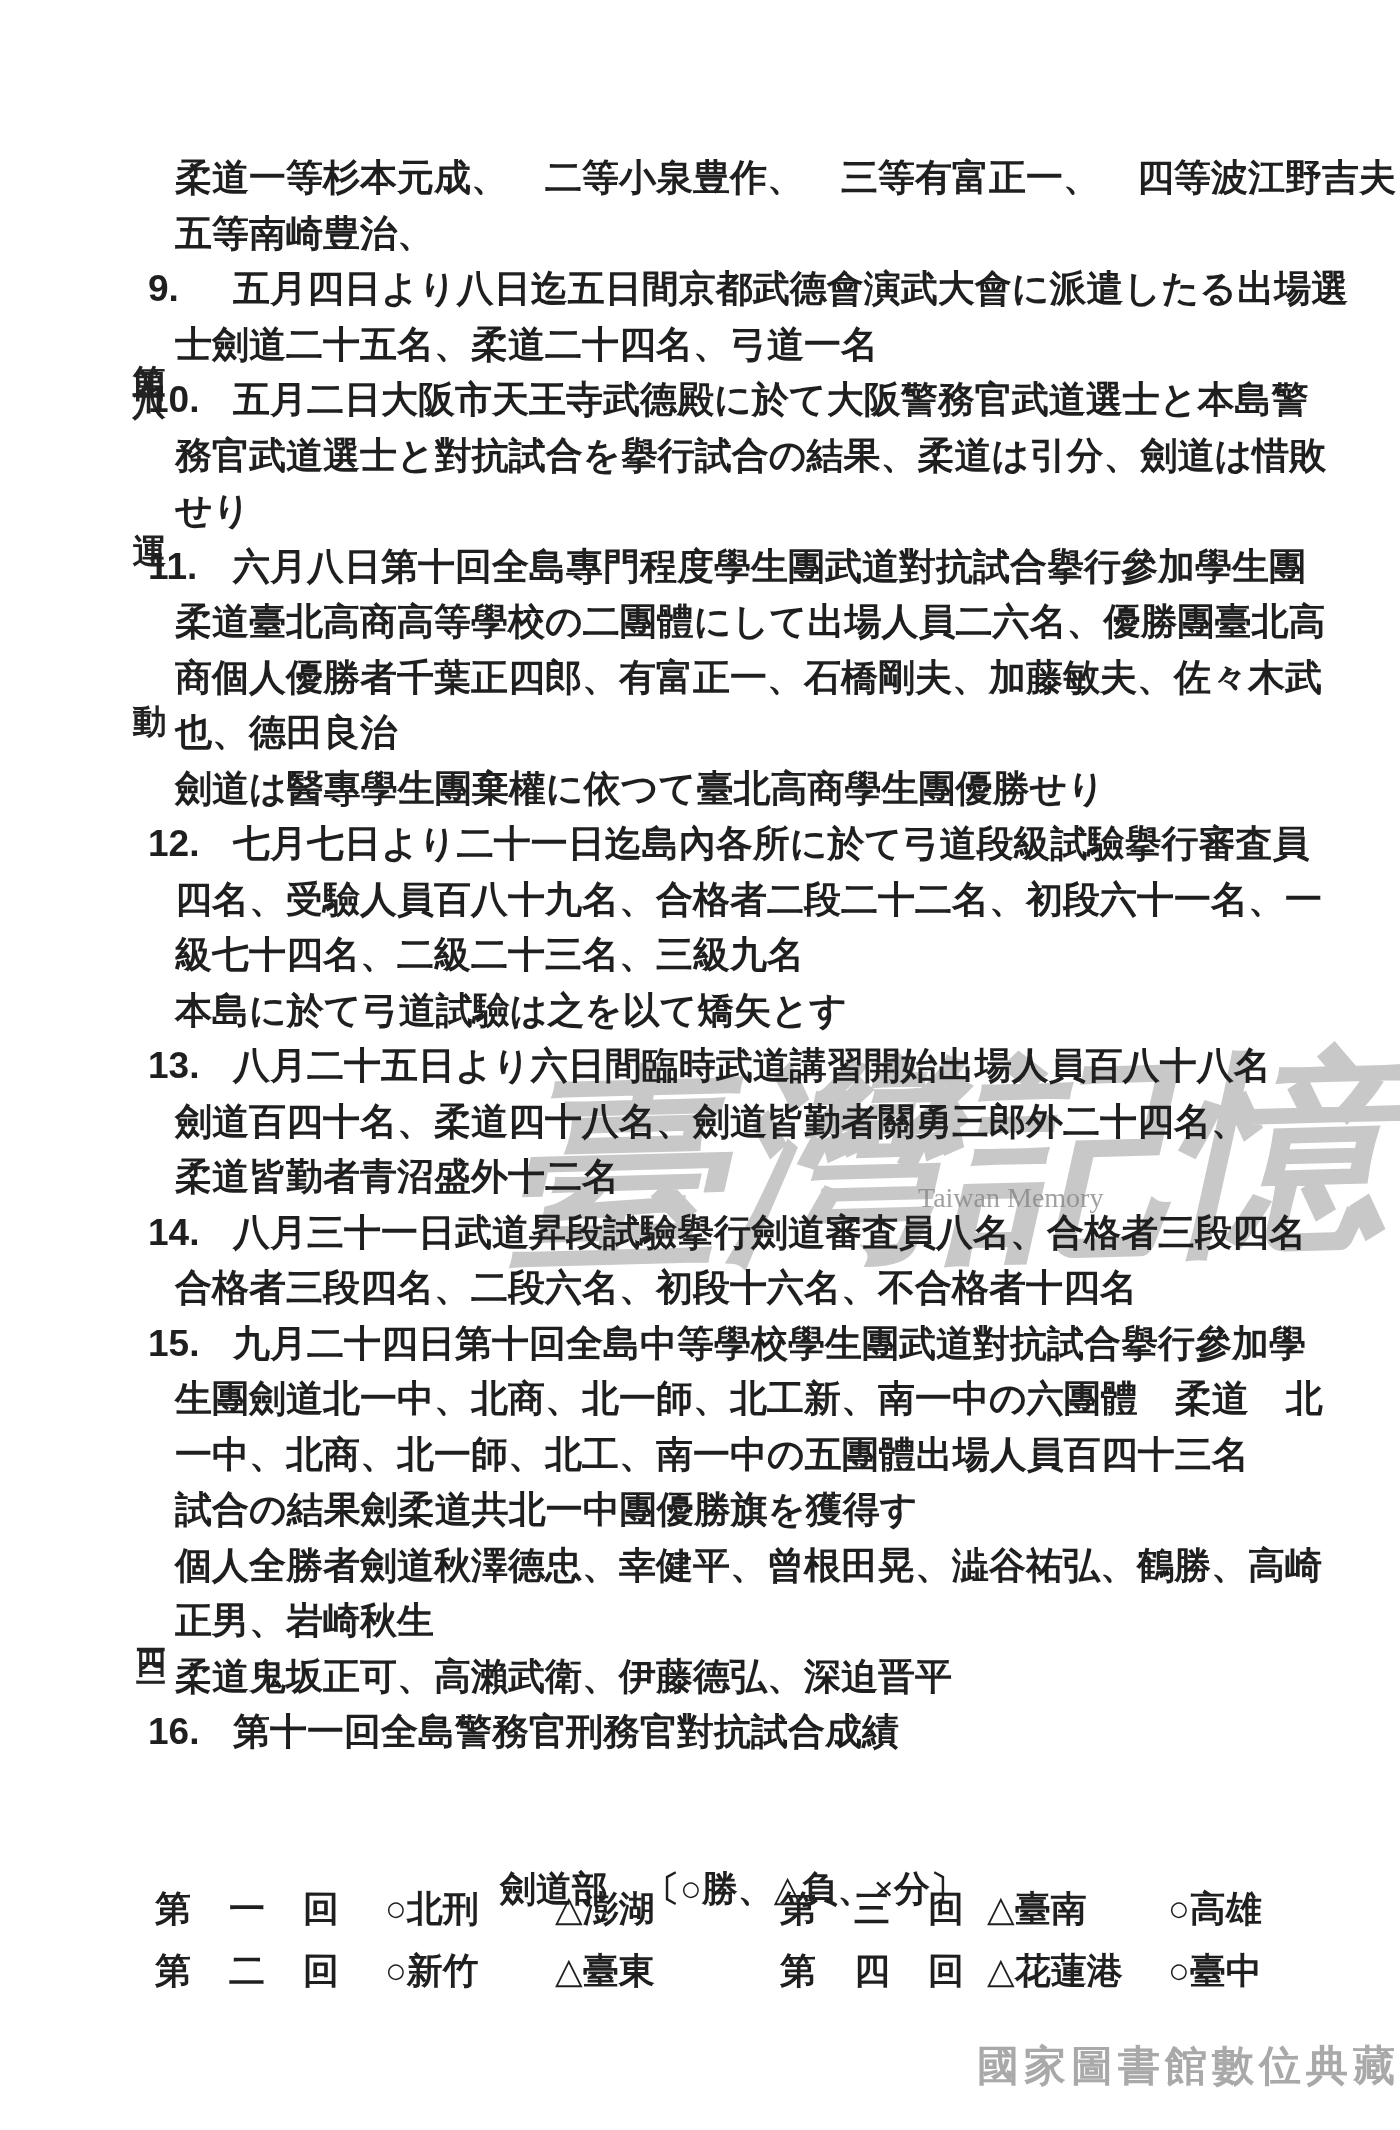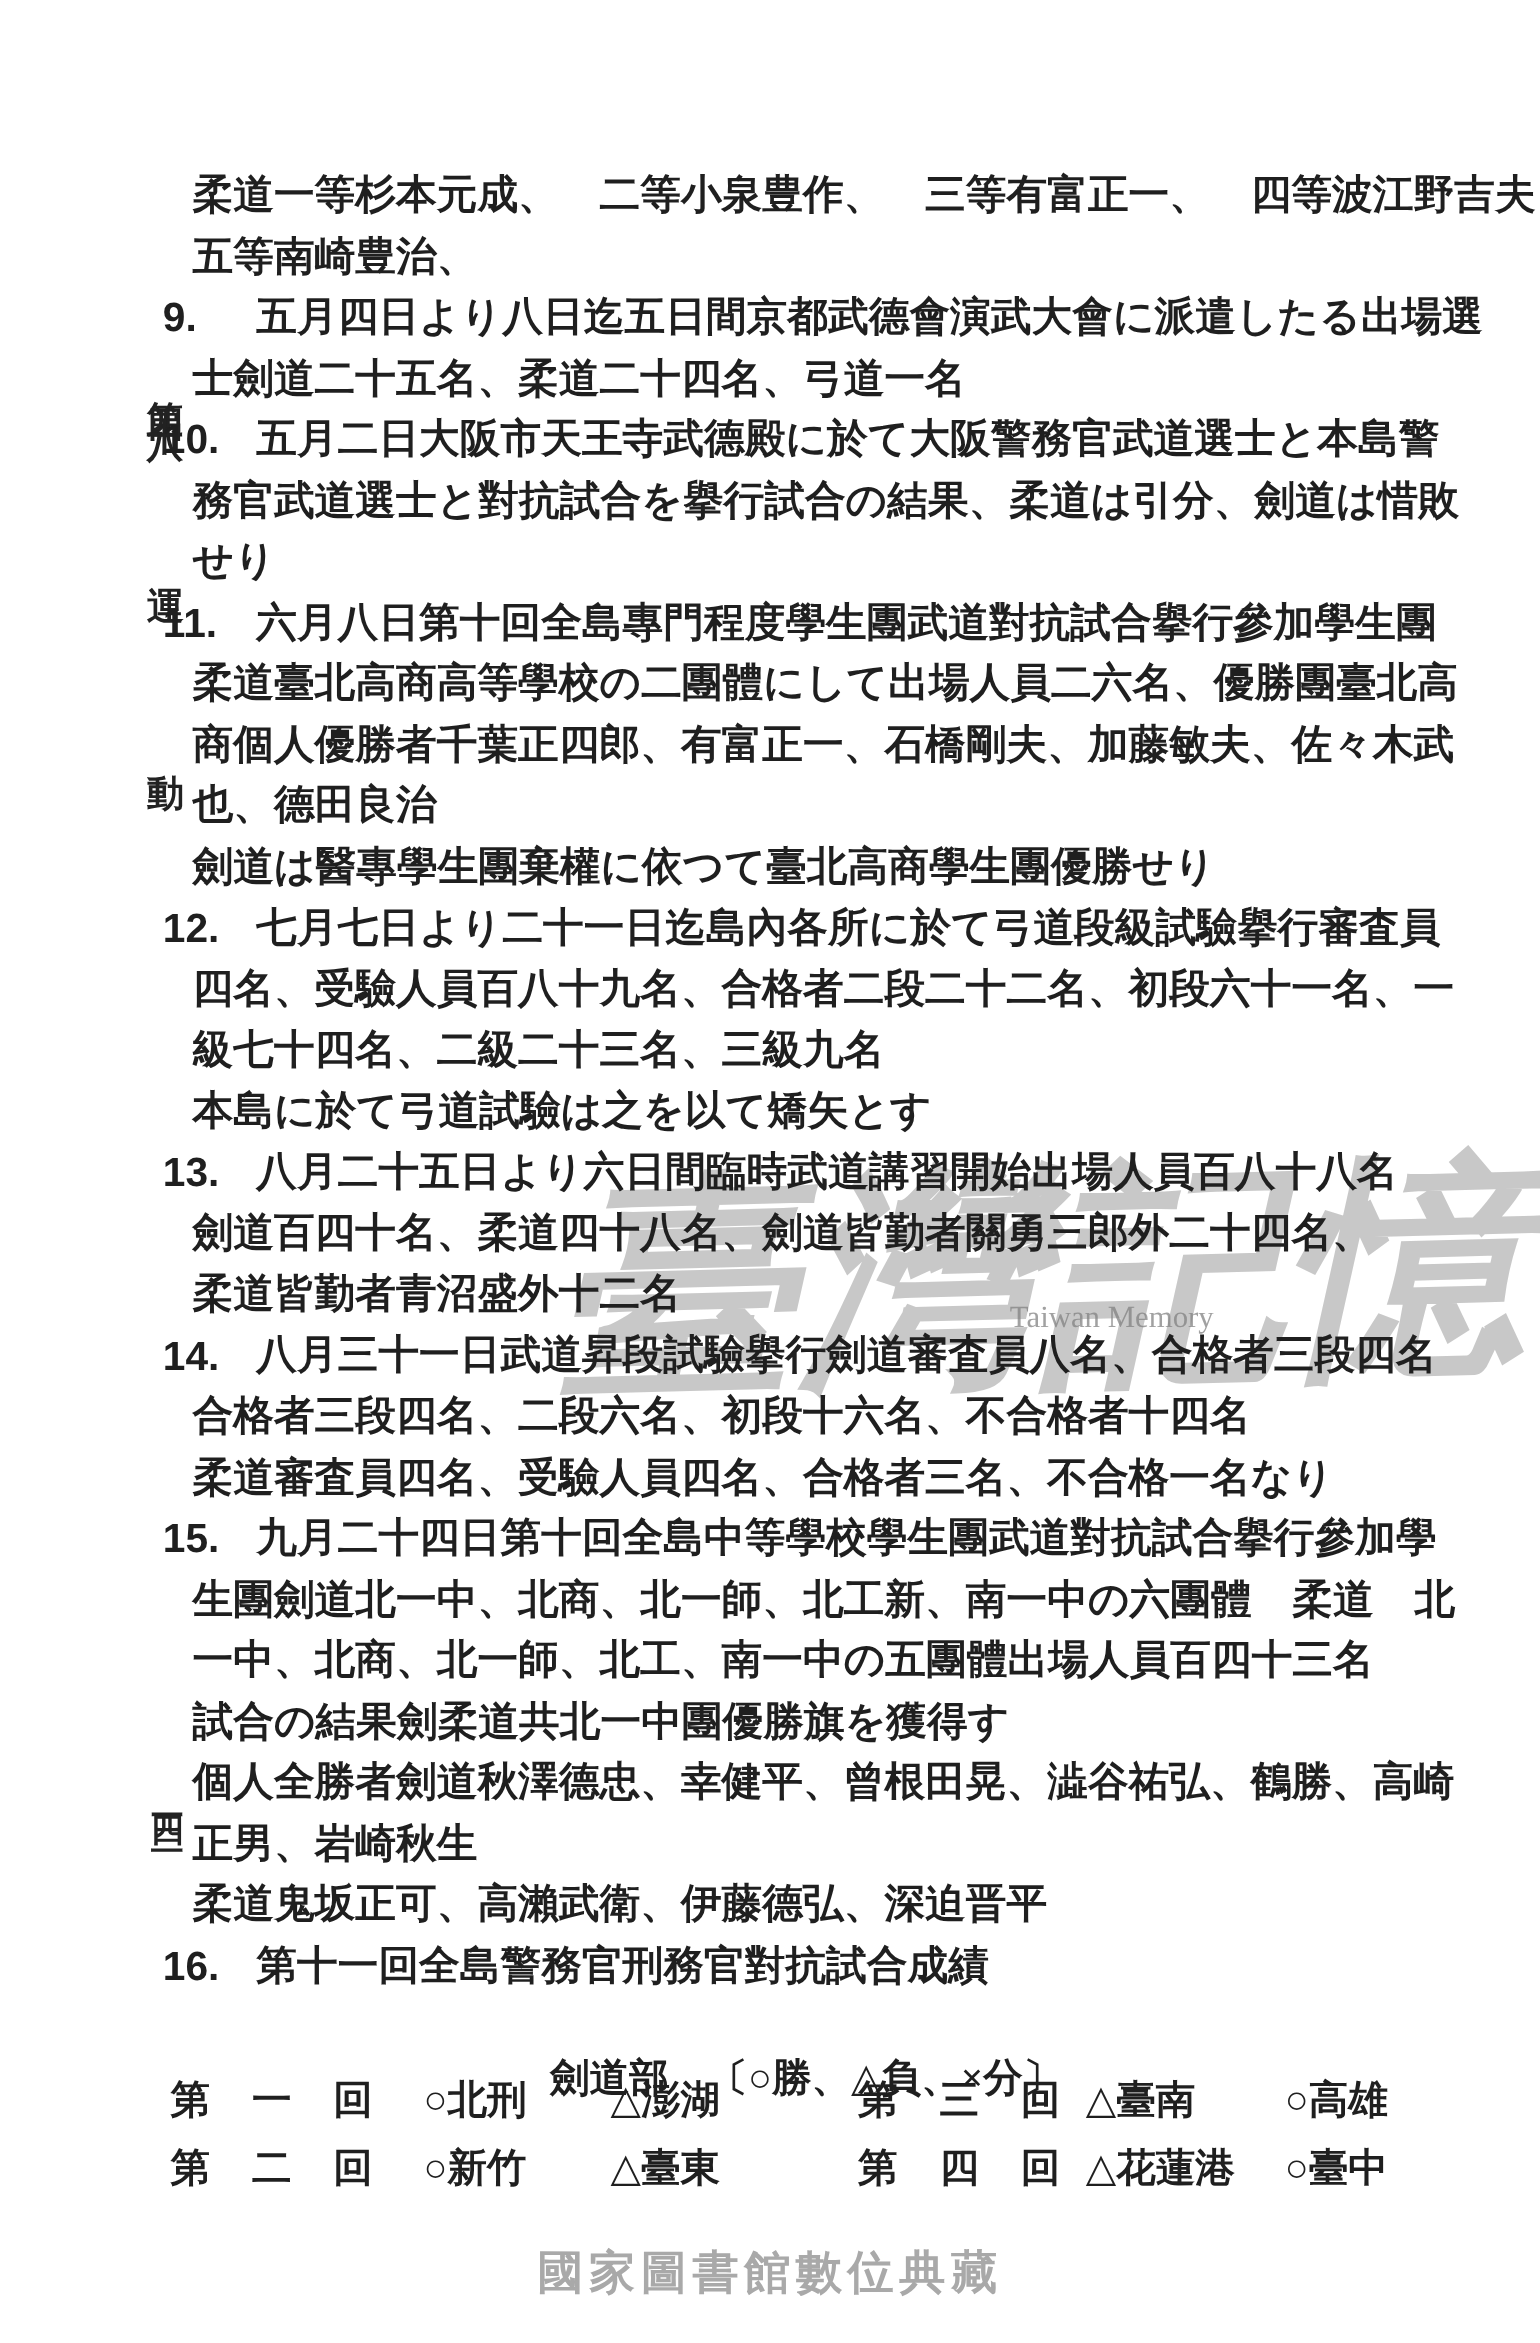--- a/index.html
+++ b/index.html
@@ -63,21 +63,21 @@
   .trow .c0{left:155px;letter-spacing:38px;text-align:center;}
   .trow .c1{left:385px;}
   .trow .c2{left:555px;}
   .trow .c3{left:780px;letter-spacing:38px;}
   .trow .c4{left:987px;}
   .trow .c5{left:1168px;}
 
   
   .footer{
     position:absolute;left:0;top:2038px;width:1400px;z-index:2;
-    text-align:center;font-size:42px;letter-spacing:5px;
+    text-align:right;font-size:42px;letter-spacing:5px;
     color:#a9a9a9;font-weight:600;
   }
 </style>
 </head>
 <body>
 
 <div class="scan-page">
 
   <div class="v-text chapter-no">第四十八</div>
   <div class="v-text chapter-word-1">運</div>
@@ -127,21 +127,20 @@
       <span class="txt">八月二十五日より六日間臨時武道講習開始出場人員百八十八名</span>
     </div>
     <div class="line cont">劍道百四十名、柔道四十八名、劍道皆勤者關勇三郎外二十四名、</div>
     <div class="line cont">柔道皆勤者青沼盛外十二名</div>
 
     <div class="line first">
       <span class="num">14.</span>
       <span class="txt">八月三十一日武道昇段試驗擧行劍道審査員八名、合格者三段四名</span>
     </div>
     <div class="line cont">合格者三段四名、二段六名、初段十六名、不合格者十四名</div>
-    <div class="line cont">柔道審査員四名、受驗人員四名、合格者三名、不合格一名なり</div>
 
     <div class="line first">
       <span class="num">15.</span>
       <span class="txt">九月二十四日第十回全島中等學校學生團武道對抗試合擧行參加學</span>
     </div>
     <div class="line cont">生團劍道北一中、北商、北一師、北工新、南一中の六團體　柔道　北</div>
     <div class="line cont">一中、北商、北一師、北工、南一中の五團體出場人員百四十三名</div>
     <div class="line cont">試合の結果劍柔道共北一中團優勝旗を獲得す</div>
     <div class="line cont">個人全勝者劍道秋澤德忠、幸健平、曾根田晃、澁谷祐弘、鶴勝、高崎</div>
     <div class="line cont">正男、岩崎秋生</div>

